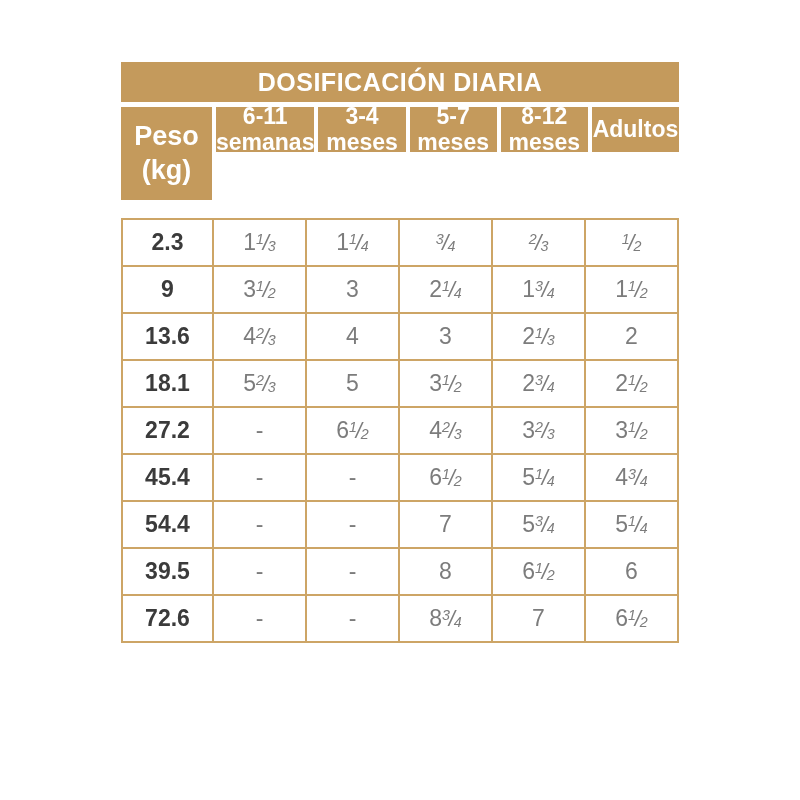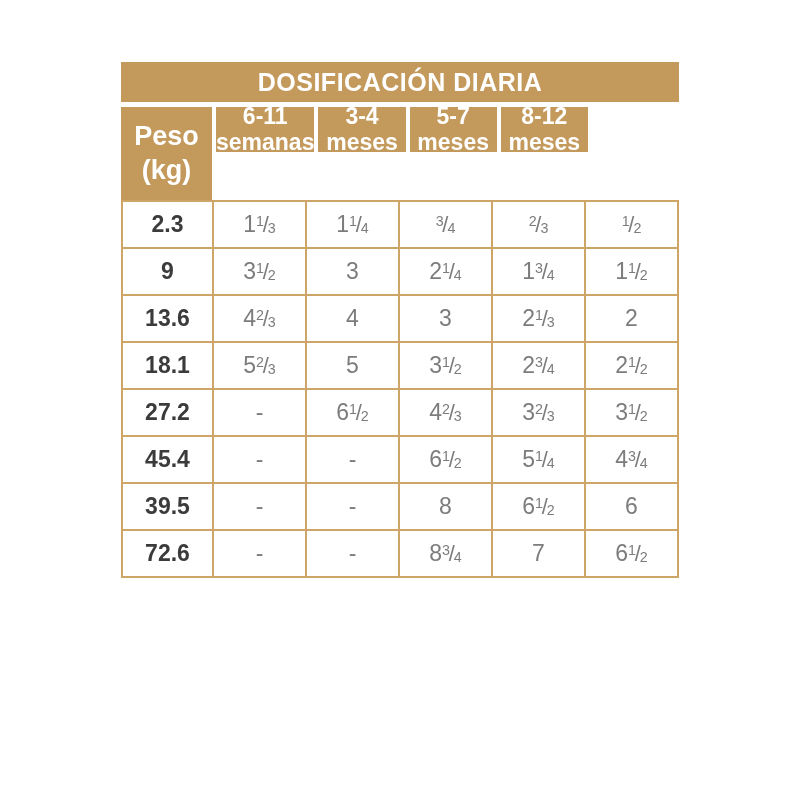--- a/index.html
+++ b/index.html
@@ -31,32 +31,32 @@
   .hcell{
     background:var(--gold); color:var(--header_text);
     display:flex; flex-direction:column; align-items:center; justify-content:center;
     text-align:center;
   }
   .peso-cell{grid-row:1/3; grid-column:1; font-size:27px; font-weight:700; line-height:1.25;}
   .group-cell{grid-row:1; grid-column:2/7; font-size:25px; font-weight:700;}
   .col-cell{font-size:23px; font-weight:700; line-height:1.12;}
 
   .body-table{
-    margin-top:0; width:558px;
+    margin-top:18px; width:558px;
     border-collapse:collapse; table-layout:fixed;
   }
   .body-table td{
     border:2px solid var(--border_gold);
     height:47px; text-align:center; vertical-align:middle;
     background:#fff;
   }
   td.weight{font-weight:700; color:var(--weight_text); font-size:23px;}
   td.value{color:var(--value_text); font-size:23px; font-weight:400;}
 
-  .fr{white-space:nowrap;}
+  .fr{white-space:nowrap;font-style:italic;}
   .fr sup{font-size:.62em; vertical-align:.42em; letter-spacing:-.02em;}
   .fr .sl{font-size:.95em; margin:0 -1px;}
   .fr sub{font-size:.62em; vertical-align:-.08em;}
 </style>
 </head>
 <body>
 
 <div class="table-wrap">
 
   <div class="title-band">DOSIFICACIÓN DIARIA</div>
@@ -75,20 +75,23 @@
         <div>3-4</div>
         <div>meses</div>
       </div>
       <div class="hcell col-cell">
         <div>5-7</div>
         <div>meses</div>
       </div>
       <div class="hcell col-cell">
         <div>8-12</div>
         <div>meses</div>
+      </div>
+      <div class="hcell col-cell">
+        <div>Adultos</div>
       </div>
     </div>
 
   <table class="body-table">
     <colgroup>
       <col style="width:91px">
       <col>
         <col>
         <col>
         <col>
@@ -138,20 +141,28 @@
         </tr>
         <tr>
           <td class="weight">45.4</td>
           <td class="value">-</td>
           <td class="value">-</td>
           <td class="value">6<span class="fr"><sup>1</sup><span class="sl">/</span><sub>2</sub></span></td>
           <td class="value">5<span class="fr"><sup>1</sup><span class="sl">/</span><sub>4</sub></span></td>
           <td class="value">4<span class="fr"><sup>3</sup><span class="sl">/</span><sub>4</sub></span></td>
         </tr>
         <tr>
+          <td class="weight">54.4</td>
+          <td class="value">-</td>
+          <td class="value">-</td>
+          <td class="value">7</td>
+          <td class="value">5<span class="fr"><sup>3</sup><span class="sl">/</span><sub>4</sub></span></td>
+          <td class="value">5<span class="fr"><sup>1</sup><span class="sl">/</span><sub>4</sub></span></td>
+        </tr>
+        <tr>
           <td class="weight">39.5</td>
           <td class="value">-</td>
           <td class="value">-</td>
           <td class="value">8</td>
           <td class="value">6<span class="fr"><sup>1</sup><span class="sl">/</span><sub>2</sub></span></td>
           <td class="value">6</td>
         </tr>
         <tr>
           <td class="weight">72.6</td>
           <td class="value">-</td>

